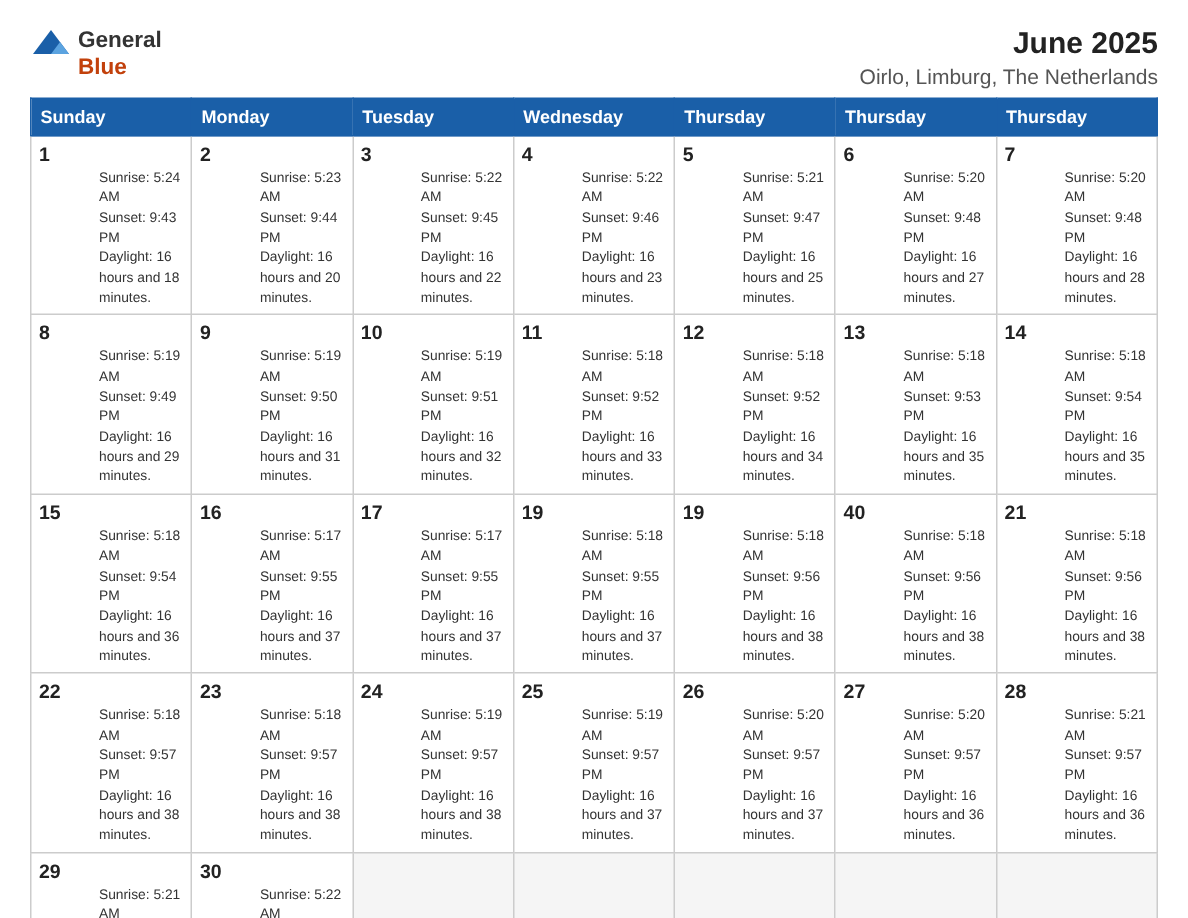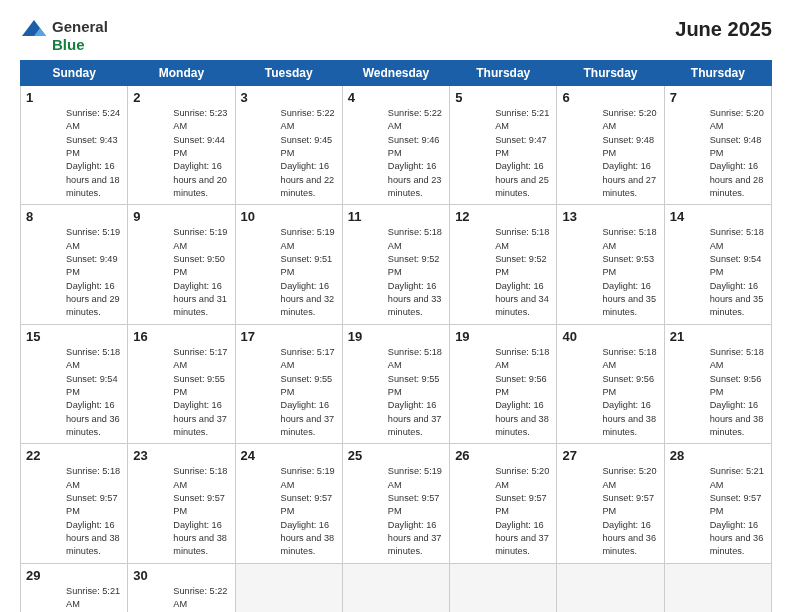--- a/index.html
+++ b/index.html
@@ -47,21 +47,21 @@
       width: 100%;
       border-collapse: collapse;
       font-size: 10px;
     }
     .calendar-table thead tr th {
       background: #1a5fa8;
       color: #fff;
       font-size: 12px;
       font-weight: bold;
       padding: 5px 6px;
-      text-align: center;
+      text-align: left;
       border: 1px solid #1a5fa8;
     }
     .calendar-table tbody tr td {
       border: 1px solid #ccc;
       vertical-align: top;
       padding: 4px 5px;
       width: 113px;
       min-height: 72px;
       background: #fff;
     }
@@ -87,25 +87,26 @@
 
 <div class="page">
   <div class="header-row">
     <div class="logo">
       <svg class="logo-icon" viewBox="0 0 28 22" xmlns="http://www.w3.org/2000/svg">
         <polygon points="14,2 26,18 2,18" fill="#1a5fa8"></polygon>
         <polygon points="20,10 26,18 14,18" fill="#5ba3e0"></polygon>
       </svg>
       <div>
         <span style="font-size:15px;font-weight:bold;color:#333;">General</span><br>
-        <span style="font-size:15px;font-weight:bold;color:#15803d;">Blue</span>
+        <span style="font-size:15px;font-weight:bold;color:#c2410c;">Blue</span>
       </div>
     </div>
     <div class="title-block">
       <div class="calendar-title">June 2025</div>
+      <div class="calendar-subtitle">Oirlo, Limburg, The Netherlands</div>
     </div>
   </div>
 
   <table class="calendar-table">
     <thead>
       <tr>
         <th>Sunday</th>
         <th>Monday</th>
         <th>Tuesday</th>
         <th>Wednesday</th>

